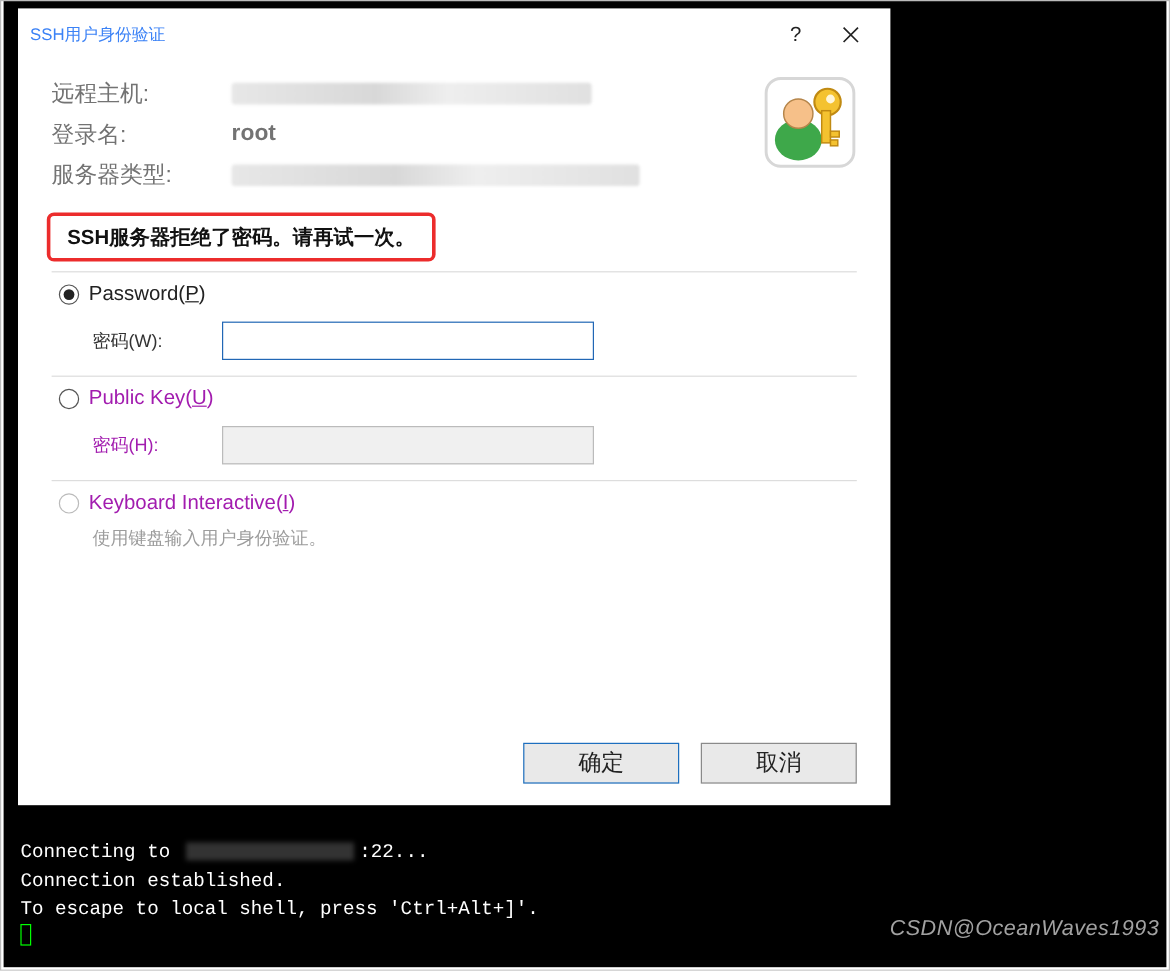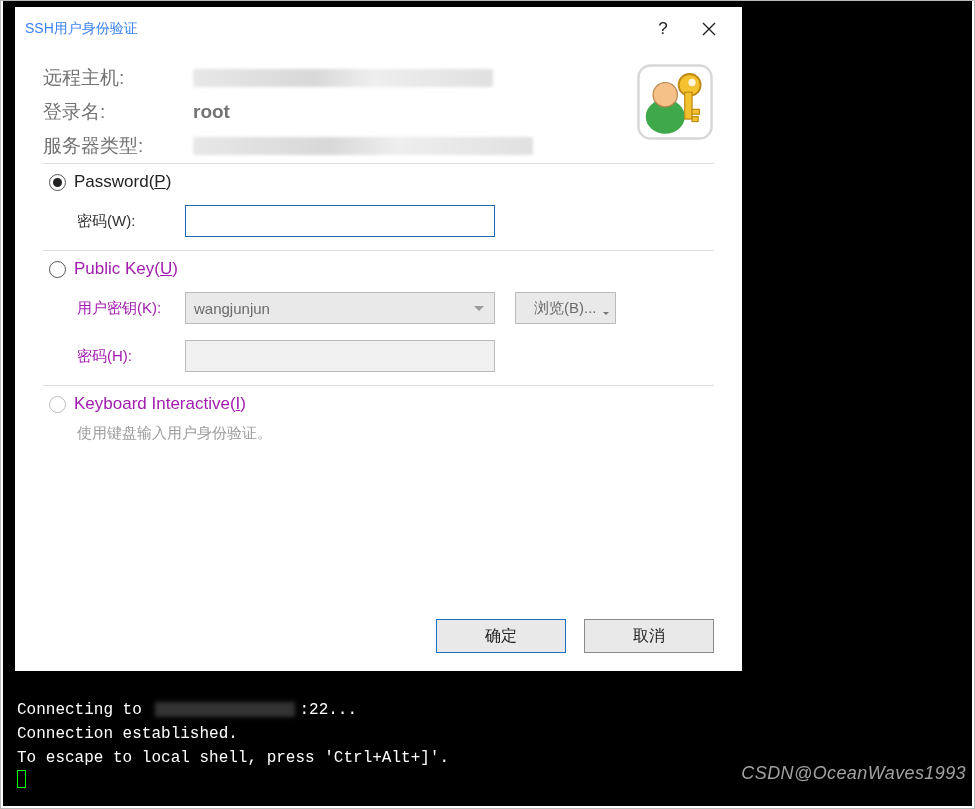--- a/index.html
+++ b/index.html
@@ -237,21 +237,21 @@
     padding: 18px 28px 18px 0;
     display: flex;
     justify-content: flex-end;
     gap: 18px;
   }
   .dlg-btn {
     width: 130px;
     height: 34px;
     border: 1px solid #8a8a8a;
     background: #e9e9e9;
-    font-size: 16px;
+    font-size: 19px;
     display: flex;
     align-items: center;
     justify-content: center;
     color: #222;
   }
   .dlg-btn.primary {
     border: 1.5px solid #1d6fbf;
   }
 </style>
 </head>
@@ -299,47 +299,41 @@
             <circle cx="24" cy="26" r="10" fill="#f6c089" stroke="#b5854a"></circle>
             <circle cx="44" cy="18" r="9" fill="#f4c230" stroke="#c08a12" stroke-width="1.5"></circle>
             <circle cx="46" cy="16" r="3" fill="#fff6d9"></circle>
             <rect x="40" y="24" width="6" height="22" fill="#f4c230" stroke="#c08a12"></rect>
             <rect x="46" y="38" width="6" height="4" fill="#f4c230" stroke="#c08a12"></rect>
             <rect x="46" y="44" width="5" height="4" fill="#f4c230" stroke="#c08a12"></rect>
           </svg>
         </div>
       </div>
 
+      <div class="error-frame">
+        <span class="error-text">SSH服务器拒绝了密码。请再试一次。</span>
+      </div>
 
       
       <div class="option-section">
         <div class="radio-row">
           <span class="radio selected"></span>
           <span class="opt-label"><span>Password(</span><span class="ul">P</span><span>)</span></span>
         </div>
         <div class="field-row">
           <span class="field-label"><span>密码(</span><span class="ul">W</span><span>):</span></span>
           <input type="password" class="text-input focus" style="width: 310px;" value="">
         </div>
       </div>
 
       
       <div class="option-section dim">
         <div class="radio-row">
           <span class="radio"></span>
           <span class="opt-label"><span>Public Key(</span><span class="ul">U</span><span>)</span></span>
-        </div>
-        <div class="field-row">
-          <span class="field-label"><span>用户密钥(</span><span class="ul">K</span><span>):</span></span>
-          <div class="dropdown" style="width:310px">
-            <span>wangjunjun</span>
-          </div>
-          <div class="browse-btn">
-            <span><span>浏览(</span><span class="ul">B</span><span>)...</span></span>
-          </div>
         </div>
         <div class="field-row">
           <span class="field-label"><span>密码(</span><span class="ul">H</span><span>):</span></span>
           <input type="password" class="text-input disabled" style="width: 310px;" disabled="">
         </div>
       </div>
 
       
       <div class="option-section dim">
         <div class="radio-row">

